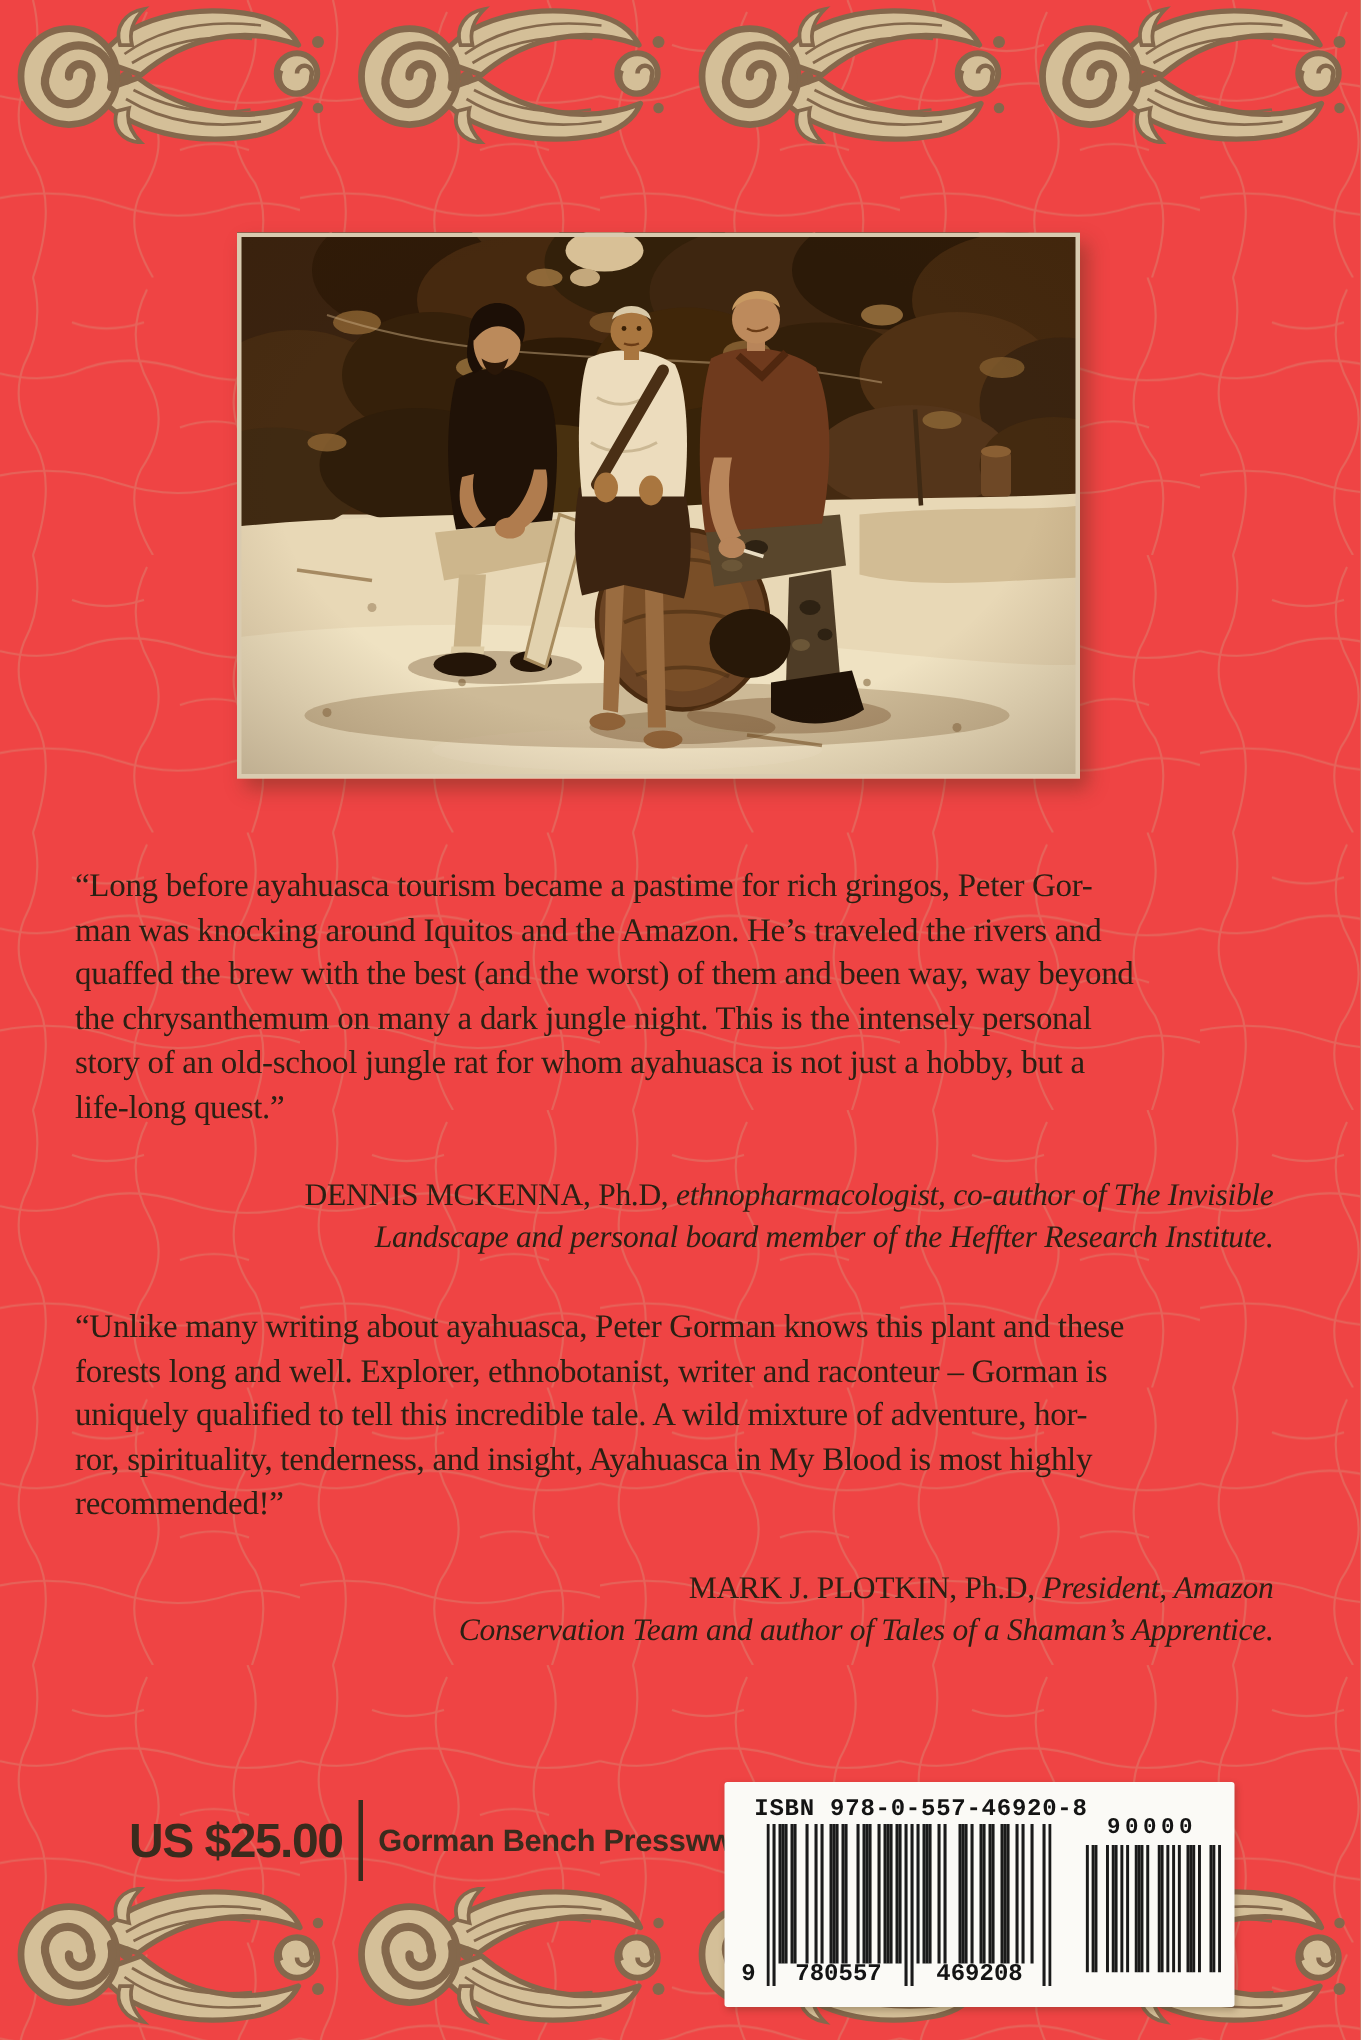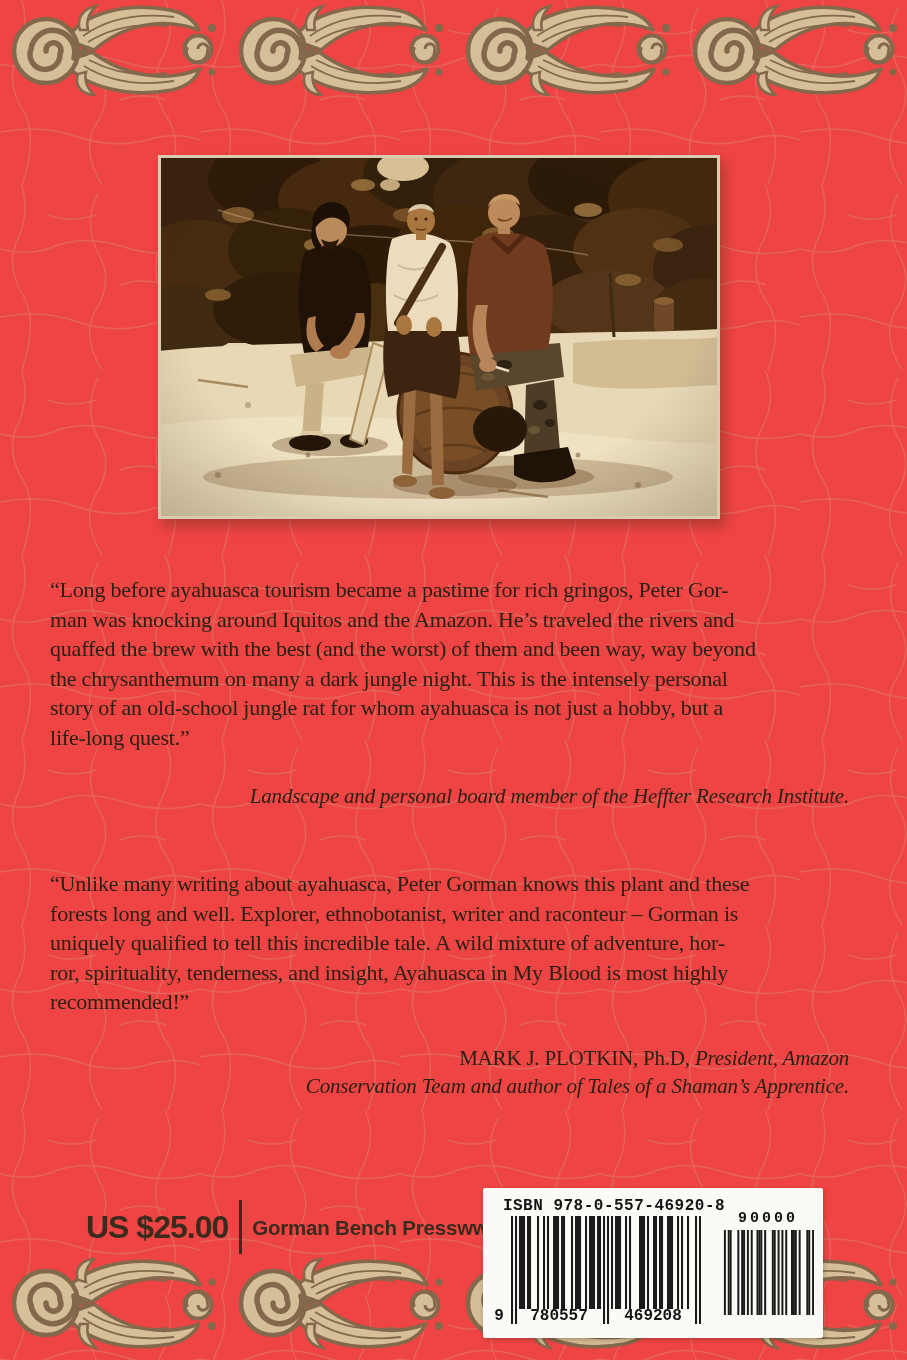--- a/index.html
+++ b/index.html
@@ -235,20 +235,21 @@
   </div>
 
   <div class="quote q1">“Long before ayahuasca tourism became a pastime for rich gringos, Peter Gor-
 man was knocking around Iquitos and the Amazon. He’s traveled the rivers and
 quaffed the brew with the best (and the worst) of them and been way, way beyond
 the chrysanthemum on many a dark jungle night. This is the intensely personal
 story of an old-school jungle rat for whom ayahuasca is not just a hobby, but a
 life-long quest.”</div>
 
   <div class="attr a1">
+    <div><span class="roman">DENNIS MCKENNA, Ph.D, </span><span class="ital">ethnopharmacologist, co-author of The Invisible</span></div>
     <div><span class="ital">Landscape and personal board member of the Heffter Research Institute.</span></div>
   </div>
 
   <div class="quote q2">“Unlike many writing about ayahuasca, Peter Gorman knows this plant and these
 forests long and well. Explorer, ethnobotanist, writer and raconteur – Gorman is
 uniquely qualified to tell this incredible tale. A wild mixture of adventure, hor-
 ror, spirituality, tenderness, and insight, Ayahuasca in My Blood is most highly
 recommended!”</div>
 
   <div class="attr a2">

